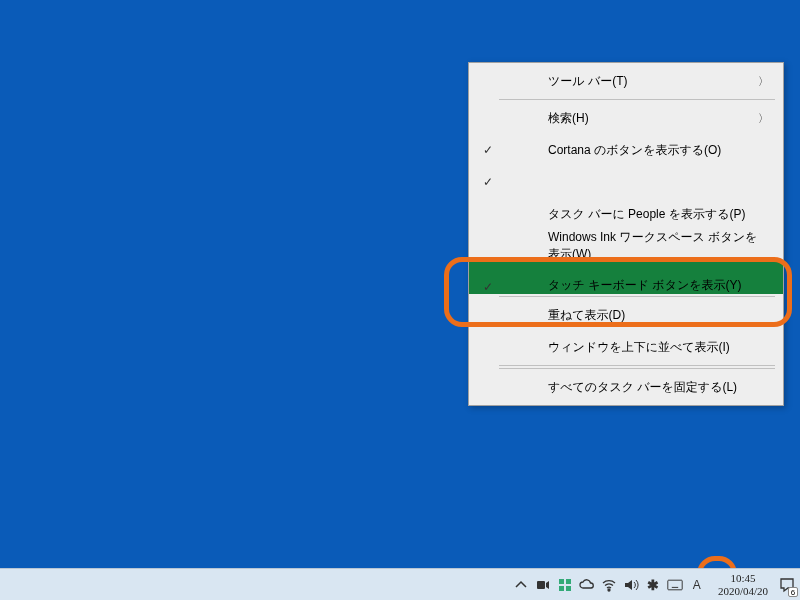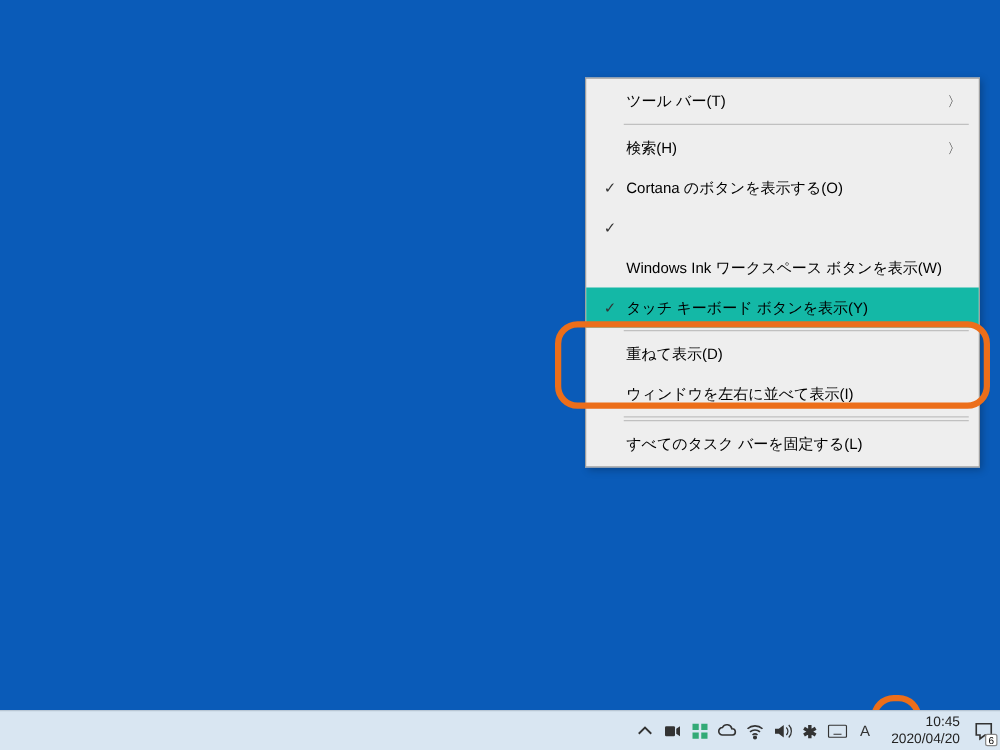--- a/index.html
+++ b/index.html
@@ -25,24 +25,25 @@
     height: 100%;
   }
   .tray-icon {
     width: 18px; height: 18px;
     display: flex; align-items: center; justify-content: center;
     font-size: 14px;
     color: #333;
   }
   .tray-icon svg { width: 16px; height: 16px; }
   .clock {
-    text-align: right;
+    text-align: center;
     line-height: 1.15;
     padding: 0 6px;
     font-size: 11px;
+    font-family: Liberation Serif, serif;
   }
   .action-center {
     width: 26px; height: 100%;
     display: flex; align-items: center; justify-content: center;
     position: relative;
   }
   .action-center .badge {
     position: absolute; bottom: 3px; right: 2px;
     background: #fff; color: #000;
     font-size: 8px; width: 10px; height: 10px;
@@ -67,23 +68,23 @@
     display: flex; align-items: center;
     height: 32px;
     padding: 0 14px 0 8px;
     cursor: default;
     position: relative;
   }
   .menu-item .icon-slot {
     width: 22px; display: flex; align-items: center; justify-content: center;
     color: #333;
   }
-  .menu-item .label { flex: 1; padding-left: 2px; }
+  .menu-item .label { flex: 1; padding-left: 2px; margin-left: 47px; }
   .menu-item .chev { color: #333; font-size: 11px; }
-  .menu-item.hover { background: #14b8a6; }
+  .menu-item.hover { background: #15803d; align-items: flex-end; }
   .menu-sep {
     height: 1px; background: #c0c0c0;
     margin: 2px 8px 2px 30px;
   }
   .check::before {
     content: "✓";
     font-size: 12px;
   }
   .gear svg { width: 14px; height: 14px; }
 
@@ -118,20 +119,24 @@
 
     <div class="menu-item">
       <span class="icon-slot check"></span>
       <span class="label">Cortana のボタンを表示する(O)</span>
     </div>
 
     <div class="menu-item">
       <span class="icon-slot check"></span>
     </div>
 
+    <div class="menu-item">
+      <span class="icon-slot"></span>
+      <span class="label">タスク バーに People を表示する(P)</span>
+    </div>
 
     <div class="menu-item">
       <span class="icon-slot"></span>
       <span class="label">Windows Ink ワークスペース ボタンを表示(W)</span>
     </div>
 
     <div class="menu-item hover">
       <span class="icon-slot check"></span>
       <span class="label">タッチ キーボード ボタンを表示(Y)</span>
     </div>
@@ -139,21 +144,21 @@
     <div class="menu-sep"></div>
 
     <div class="menu-item">
       <span class="icon-slot"></span>
       <span class="label">重ねて表示(D)</span>
     </div>
 
 
     <div class="menu-item">
       <span class="icon-slot"></span>
-      <span class="label">ウィンドウを左右に並べて表示(I)</span>
+      <span class="label">ウィンドウを上下に並べて表示(I)</span>
     </div>
 
 
     <div class="menu-sep"></div>
 
 
     <div class="menu-sep"></div>
 
     <div class="menu-item">
       <span class="icon-slot"></span>

